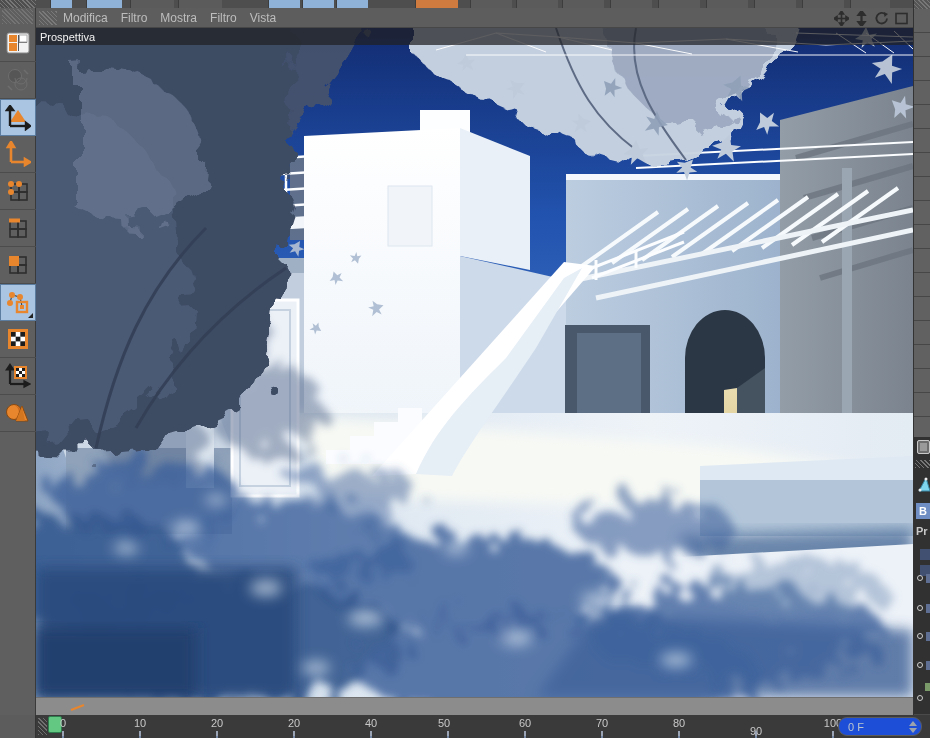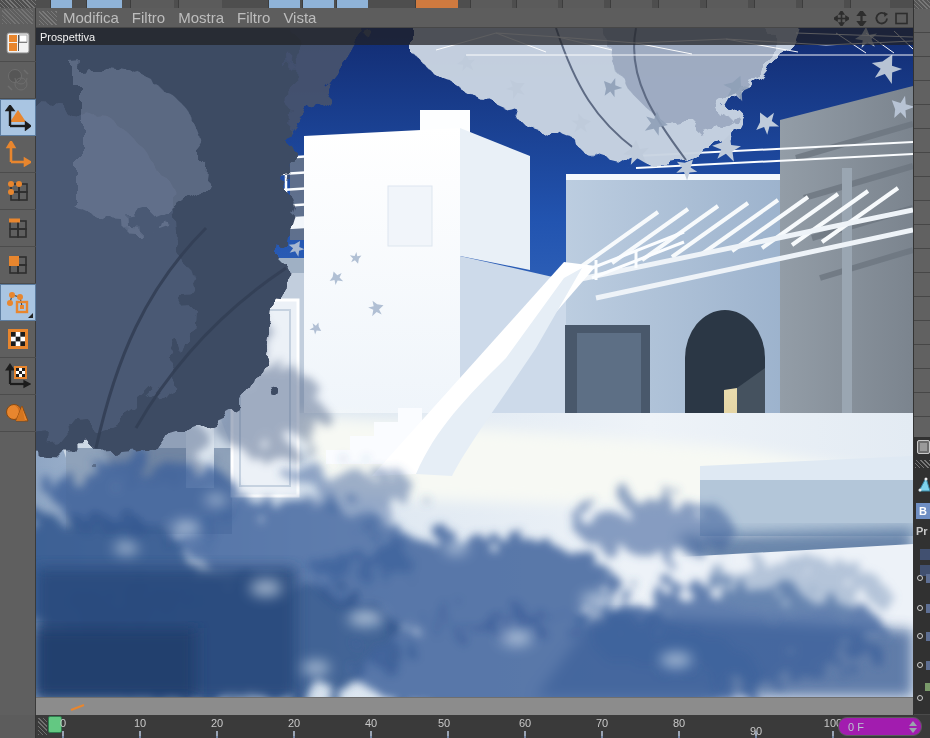--- a/index.html
+++ b/index.html
@@ -12,21 +12,21 @@
   .ts-cell{position:absolute;top:0;height:8px;background:#5b5b5b;border-left:1px solid #3d3d3d;}
   .ts-blue{background:#8fb3d8;}
   .ts-orange{background:#cf7a3f;}
   .dots{background:repeating-linear-gradient(45deg,#777 0 1px,transparent 1px 3px);}
 
   
   .menubar{position:absolute;left:36px;top:8px;width:877px;height:20px;background:#5d5d5d;
            display:flex;align-items:center;border-bottom:1px solid #474747;}
   .mb-handle{width:18px;height:14px;margin:0 6px 0 3px;
              background:repeating-linear-gradient(45deg,#7a7a7a 0 1px,transparent 1px 3px);}
-  .menu-item{color:#bdbdbd;font-size:15px;margin-right:13px;cursor:default;}
+  .menu-item{color:#bdbdbd;font-size:12px;margin-right:13px;cursor:default;}
   .mb-right{position:absolute;right:4px;top:0;height:20px;display:flex;align-items:center;gap:5px;}
   .mb-ic{width:15px;height:15px;display:block;}
 
   
   .left-toolbar{position:absolute;left:0;top:8px;width:36px;height:730px;background:#5f5f5f;
                 border-right:1px solid #3a3a3a;}
   .lt-handle{height:15px;margin:1px 2px;background:repeating-linear-gradient(45deg,#747474 0 1px,transparent 1px 3px);}
   .tool{width:36px;height:37px;display:flex;align-items:center;justify-content:center;
         border-bottom:1px solid #4c4c4c;position:relative;}
   .tool.sel{background:#a9c5e2;border:1px solid #5d7da0;}
@@ -68,21 +68,21 @@
   
   .timeline{position:absolute;left:0;top:715px;width:930px;height:23px;background:#3a3a3a;}
   .tl-left{position:absolute;left:0;top:0;width:36px;height:23px;background:#5c5c5c;border-right:1px solid #333;}
   .tl-handle{position:absolute;left:38px;top:3px;width:9px;height:17px;
              background:repeating-linear-gradient(45deg,#6f6f6f 0 1px,transparent 1px 3px);}
   .tl-thumb{position:absolute;left:48px;top:1px;width:14px;height:17px;background:#63c882;
             border:1px solid #2e7d4f;border-radius:2px;}
   .tl-num{position:absolute;top:2px;transform:translateX(-50%);color:#c8c8c8;font-size:11px;}
   .tl-tick{position:absolute;top:16px;width:2px;height:5px;background:#9aa4b4;transform:translateX(-50%);}
   .tl-subtick{position:absolute;top:21px;width:2px;height:4px;background:#7386a4;transform:translateX(-50%);}
-  .frame-field{position:absolute;left:838px;top:2px;width:84px;height:19px;background:#a21caf;
+  .frame-field{position:absolute;left:838px;top:2px;width:84px;height:19px;background:#1d4ed8;
                border:1px solid #5b5b5b;border-radius:9px;display:flex;align-items:center;z-index:6;}
   .frame-val{color:#b9c4ce;font-size:11px;padding-left:9px;flex:1;}
   .spinner{width:12px;display:flex;flex-direction:column;align-items:center;gap:2px;padding-right:4px;}
   .spin-up{width:0;height:0;border-left:4px solid transparent;border-right:4px solid transparent;border-bottom:5px solid #9aa3ad;}
   .spin-dn{width:0;height:0;border-left:4px solid transparent;border-right:4px solid transparent;border-top:5px solid #9aa3ad;}
 </style>
 </head>
 <body>
 
 <div class="app">

